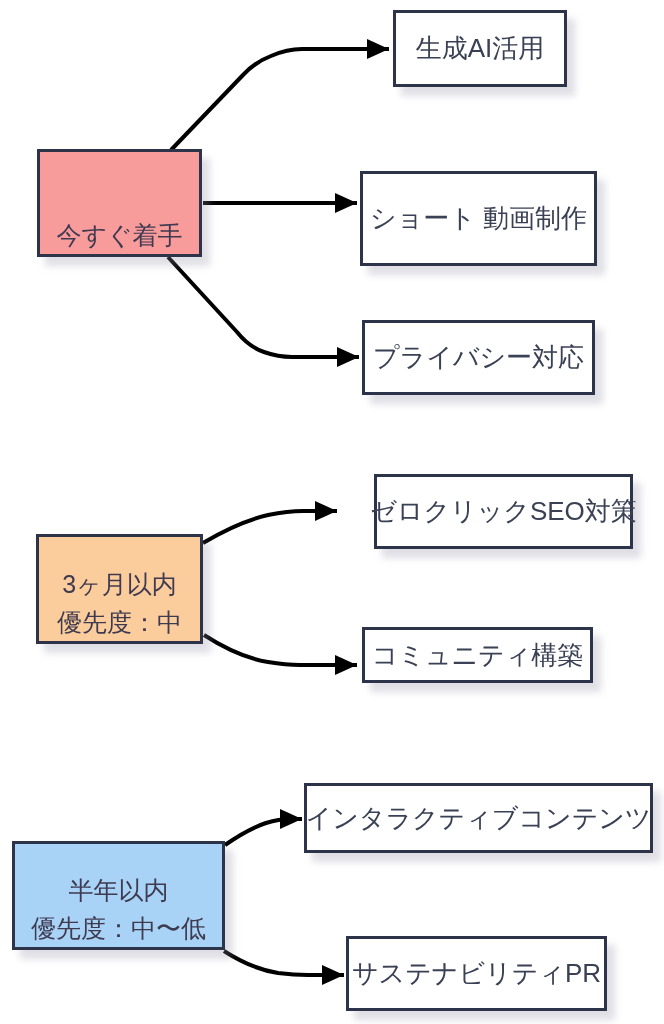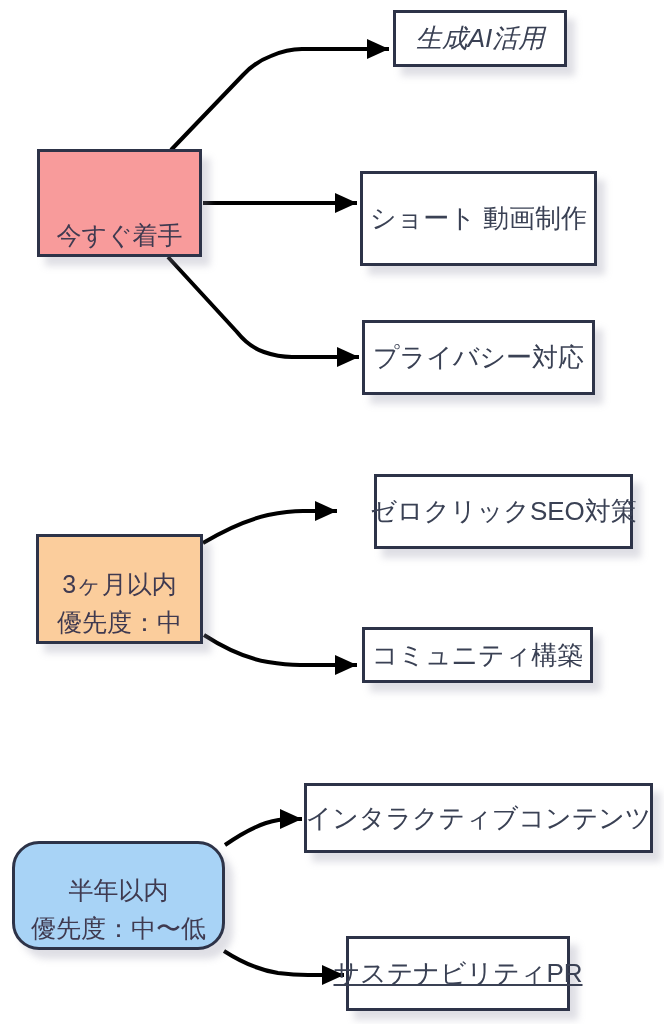--- a/index.html
+++ b/index.html
@@ -51,29 +51,29 @@
   .node.target {
     background: #FFFFFF;
     font-size: 26px;
     color: var(--tgt-text);
     font-weight: 500;
     white-space: nowrap;
   }
   
   .src-immediate   { left: 37px;  top: 149px; width: 165px; height: 108px; }
   .src-three-months{ left: 36px;  top: 534px; width: 167px; height: 110px; }
-  .src-half-year   { left: 12px;  top: 841px; width: 213px; height: 109px; border-radius: 27px; }
+  .src-half-year   { left: 12px;  top: 841px; width: 213px; height: 109px; }
   
-  .tgt-genai       { left: 393px; top: 10px;  width: 174px; height: 57px; font-style: italic; }
+  .tgt-genai       { left: 393px; top: 10px;  width: 174px; height: 77px; }
   .tgt-short-video { left: 360px; top: 171px; width: 237px; height: 95px; }
   .tgt-privacy     { left: 362px; top: 320px; width: 233px; height: 75px; }
   .tgt-seo         { left: 340px; top: 474px; width: 259px; height: 75px; margin-left: 34px; }
   .tgt-community   { left: 362px; top: 627px; width: 231px; height: 56px; }
   .tgt-interactive { left: 304px; top: 783px; width: 349px; height: 70px; }
-  .tgt-sustain     { left: 346px; top: 936px; width: 224px; height: 75px; text-decoration: underline; }
+  .tgt-sustain     { left: 346px; top: 936px; width: 261px; height: 75px; }
 </style>
 </head>
 <body>
 
 <div class="canvas">
 
   <svg class="arrow-layer" width="664" height="1024" viewBox="0 0 664 1024" xmlns="http://www.w3.org/2000/svg">
     <defs>
       <marker id="ah" markerUnits="userSpaceOnUse" markerWidth="24" markerHeight="22" refX="22" refY="10" orient="auto" overflow="visible">
         <path d="M0,0 L22,10 L0,20 Z" fill="#000000"></path>

